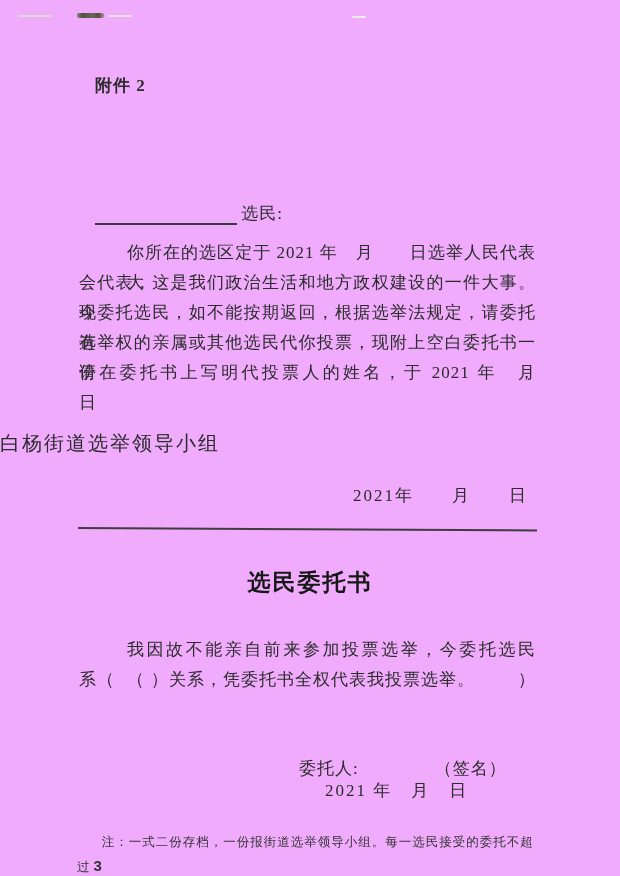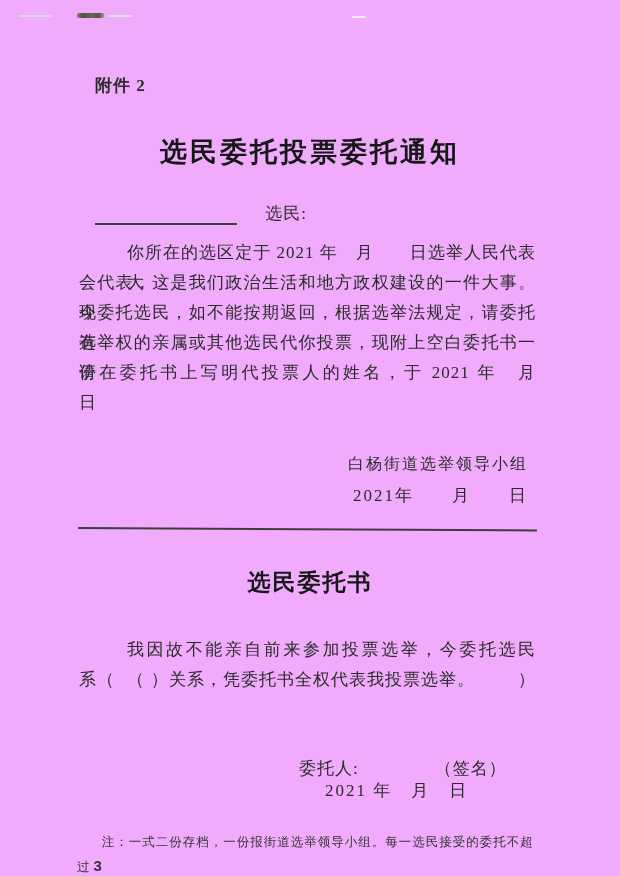--- a/index.html
+++ b/index.html
@@ -19,30 +19,30 @@
   .smudge-faint-right{left:108px;top:15px;width:24px;height:2px;background:#e4e1da;}
   .smudge-dot{left:352px;top:16px;width:14px;height:2px;background:#ecebe6;}
 
   .attachment{position:absolute;left:95px;top:74px;font-size:17px;font-weight:700;letter-spacing:1px;}
 
   .doc-title{position:absolute;left:0;top:134px;width:620px;text-align:center;
     font-size:27px;font-weight:700;letter-spacing:3px;color:#171717;}
 
   .addressee{position:absolute;left:95px;top:202px;height:28px;font-size:17px;}
   .blank-line{display:inline-block;width:142px;height:17px;border-bottom:2px solid #3c3c3c;vertical-align:bottom;}
-  .addressee-label{margin-left:24px;letter-spacing:1px;}
+  .addressee-label{margin-left:0;letter-spacing:1px;}
 
   .para{position:absolute;left:79px;width:457px;font-size:17px;}
   .para .line{line-height:30px;height:30px;letter-spacing:1px;white-space:pre-wrap;}
   .para .line.fill{text-align:justify;text-align-last:justify;}
   .para .line.first{padding-left:48px;width:409px;}
   .para-notice{top:238px;}
   .para-proxy{top:635px;}
 
-  .sig-org{position:absolute;left:0;top:449px;width:528px;text-align:right;font-size:16px;letter-spacing:2px;line-height:30px;}
+  .sig-org{position:absolute;left:0;top:428px;width:528px;text-align:left;font-size:20px;letter-spacing:2px;line-height:30px;}
   .sig-date{position:absolute;left:0;top:481px;width:528px;text-align:right;font-size:17px;letter-spacing:2px;line-height:30px;}
 
   .divider{position:absolute;left:78px;top:527px;width:459px;height:2px;background:#3d3d3d;
     transform:rotate(0.3deg);transform-origin:left center;}
 
   .proxy-title{position:absolute;left:0;top:567px;width:620px;text-align:center;
     font-size:23px;font-weight:700;letter-spacing:2px;color:#171717;}
 
   .signer-row{position:absolute;left:278px;top:727px;font-size:17px;line-height:28px;letter-spacing:1px;white-space:pre;}
   .signer-hint{margin-left:76px;}
@@ -57,21 +57,20 @@
 
 <div class="page">
 
   <div class="smudge smudge-faint-left"></div>
   <div class="smudge smudge-main"></div>
   <div class="smudge smudge-faint-right"></div>
   <div class="smudge smudge-dot"></div>
 
   <div class="attachment">附件 2</div>
 
-  <div class="doc-title">选民委托投票委托通知</div>
 
   <div class="addressee">
     <span class="blank-line"></span>
     <span class="addressee-label">选民:</span>
   </div>
 
   <div class="para para-notice">
     <div class="line first fill">你所在的选区定于 2021 年　月　　日选举人民代表大</div>
     <div class="line fill">会代表，这是我们政治生活和地方政权建设的一件大事。现</div>
     <div class="line fill">今委托选民，如不能按期返回，根据选举法规定，请委托有</div>

